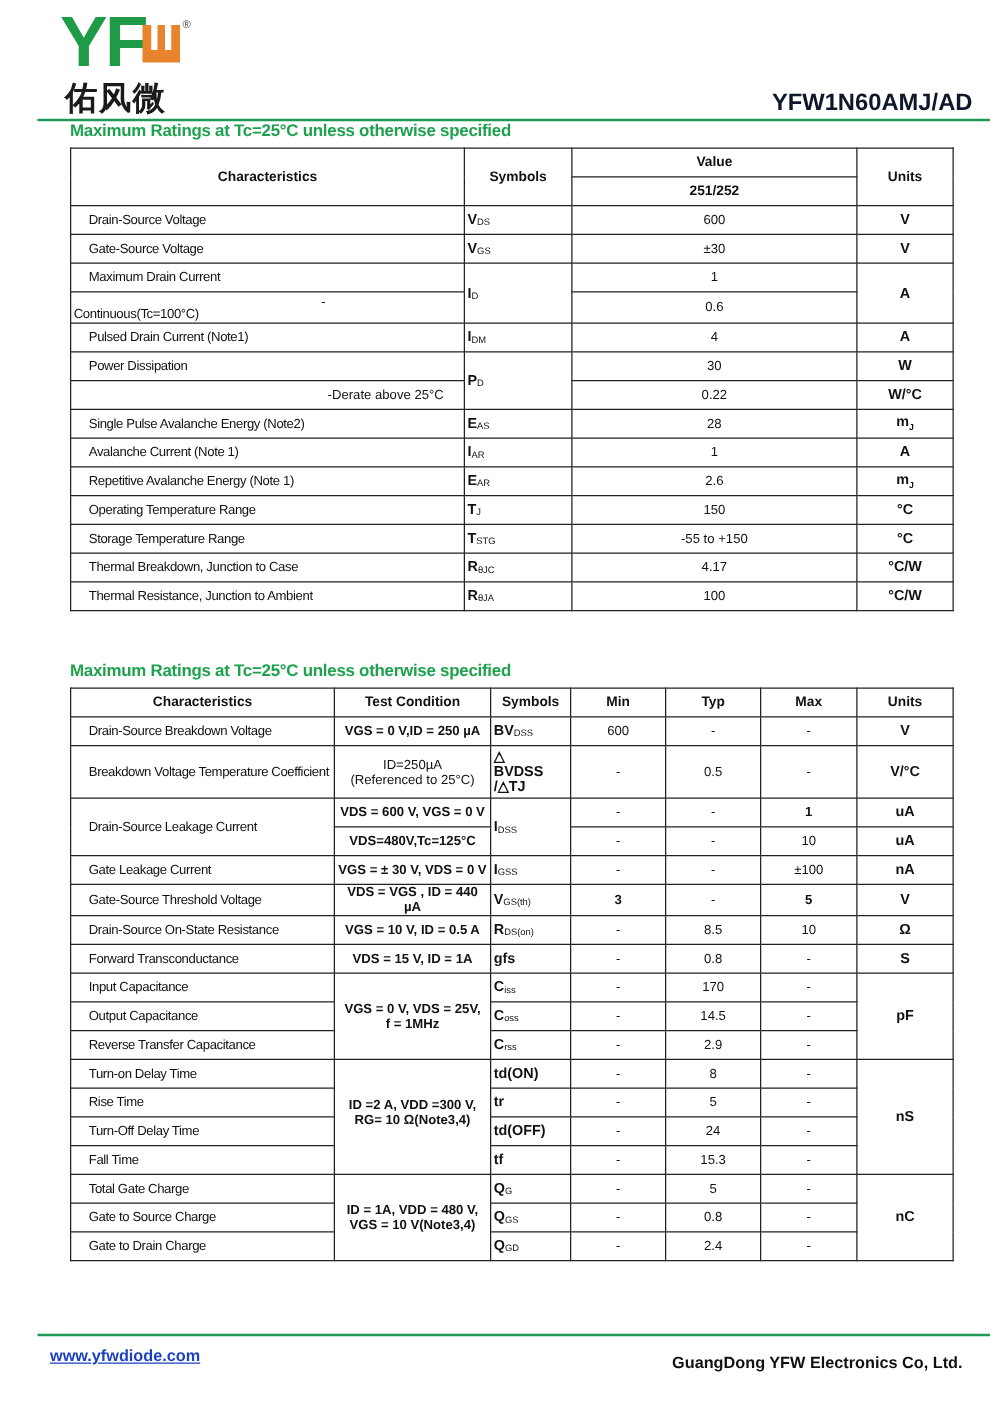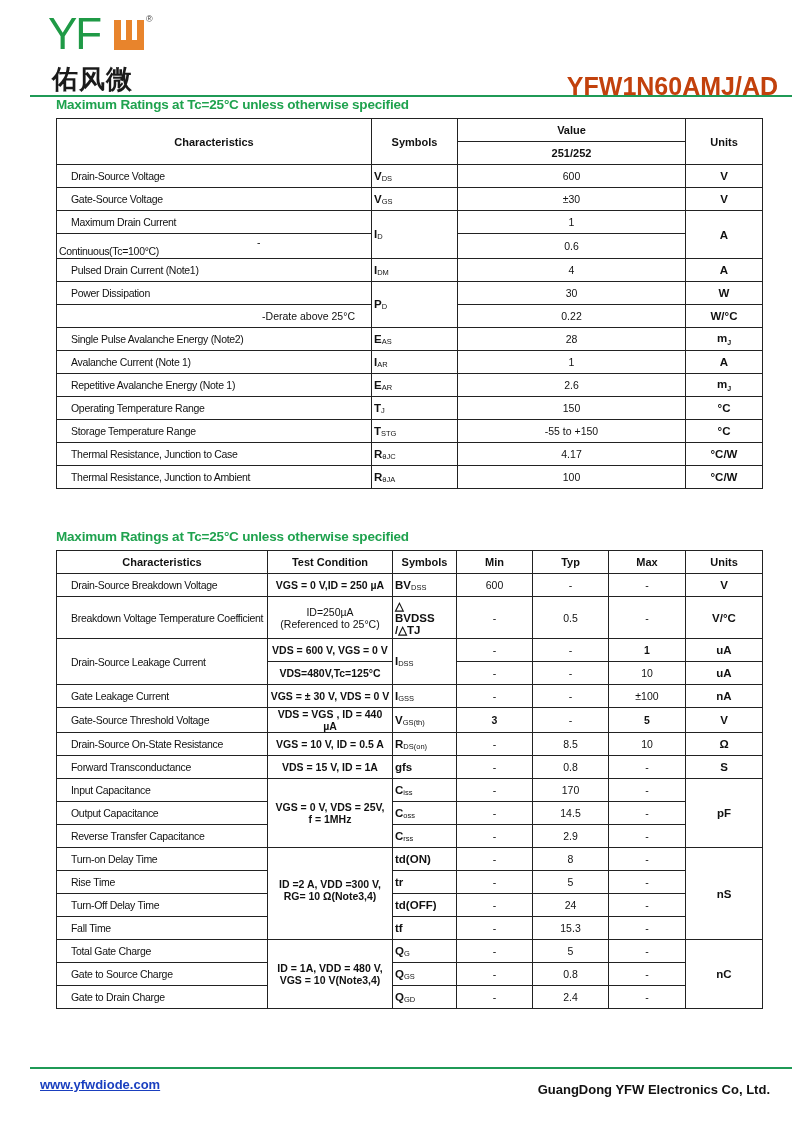--- a/index.html
+++ b/index.html
@@ -1,28 +1,28 @@
 <!DOCTYPE html>
 <html><head>
 <meta charset="utf-8">
 <style>
   * { box-sizing: border-box; margin: 0; padding: 0; }
   html, body { width: 800px; height: 1130px; background: #ffffff; }
   body { position: relative; font-family: "Liberation Sans", sans-serif; color: #111; overflow: hidden; }
 
   .logo { position: absolute; left: 48px; top: 12px; width: 120px; height: 80px; }
-  .logo-letters { position: absolute; left: 0; top: 0; font-weight: normal; font-size: 44px; line-height: 44px; letter-spacing: -2px; text-align: center; }
+  .logo-letters { position: absolute; left: 0; top: 0; font-weight: bold; font-size: 57px; line-height: 44px; letter-spacing: -2px; text-align: center; }
   .logo-y, .logo-f { color: #1f9a46; }
   .logo-w { position: absolute; left: 66px; top: 8px; width: 30px; height: 30px; background: #e8842c; }
   .logo-w::before { content: ""; position: absolute; left: 7px; top: 0; width: 5px; height: 20px; background: #fff; }
   .logo-w::after { content: ""; position: absolute; left: 18px; top: 0; width: 5px; height: 20px; background: #fff; }
   .logo-reg { position: absolute; left: 98px; top: 2px; font-size: 9px; color: #444; }
   .logo-cn { position: absolute; left: 4px; top: 52px; font-family: "DejaVu Sans", sans-serif; font-size: 26px; line-height: 30px; font-weight: bold; color: #1a1a1a; letter-spacing: 1px; }
 
-  .part-number { position: absolute; right: 22px; top: 72px; font-size: 25px; font-weight: bold; color: #c2410c; }
+  .part-number { position: absolute; right: 22px; top: 72px; font-size: 19px; font-weight: bold; color: #0f172a; }
   .rule-top { position: absolute; left: 30px; right: 8px; top: 95px; height: 2px; background: #1f9a56; }
 
   .section-title { position: absolute; left: 56px; font-size: 13.5px; font-weight: bold; color: #1fa24e; letter-spacing: -0.2px; }
   .title1 { top: 97px; }
   .title2 { top: 529px; }
 
   table { position: absolute; border-collapse: collapse; table-layout: fixed; font-size: 10.5px; }
   td, th { border: 1.5px solid #222; padding: 0 2px; height: 23px; vertical-align: middle; }
   th { font-weight: bold; text-align: center; font-size: 11px; }
   .left { text-align: left; letter-spacing: -0.3px; padding-left: 14px; }
@@ -146,21 +146,21 @@
     <td class="center">150</td>
     <td class="unit">°C</td>
   </tr>
   <tr>
     <td class="left">Storage Temperature Range</td>
     <td class="sym"><span>T</span><sub>STG</sub></td>
     <td class="center">-55 to +150</td>
     <td class="unit">°C</td>
   </tr>
   <tr>
-    <td class="left">Thermal Resistance, Junction to Case</td>
+    <td class="left">Thermal Breakdown, Junction to Case</td>
     <td class="sym"><span>R</span><sub>θJC</sub></td>
     <td class="center">4.17</td>
     <td class="unit">°C/W</td>
   </tr>
   <tr>
     <td class="left">Thermal Resistance, Junction to Ambient</td>
     <td class="sym"><span>R</span><sub>θJA</sub></td>
     <td class="center">100</td>
     <td class="unit">°C/W</td>
   </tr>

